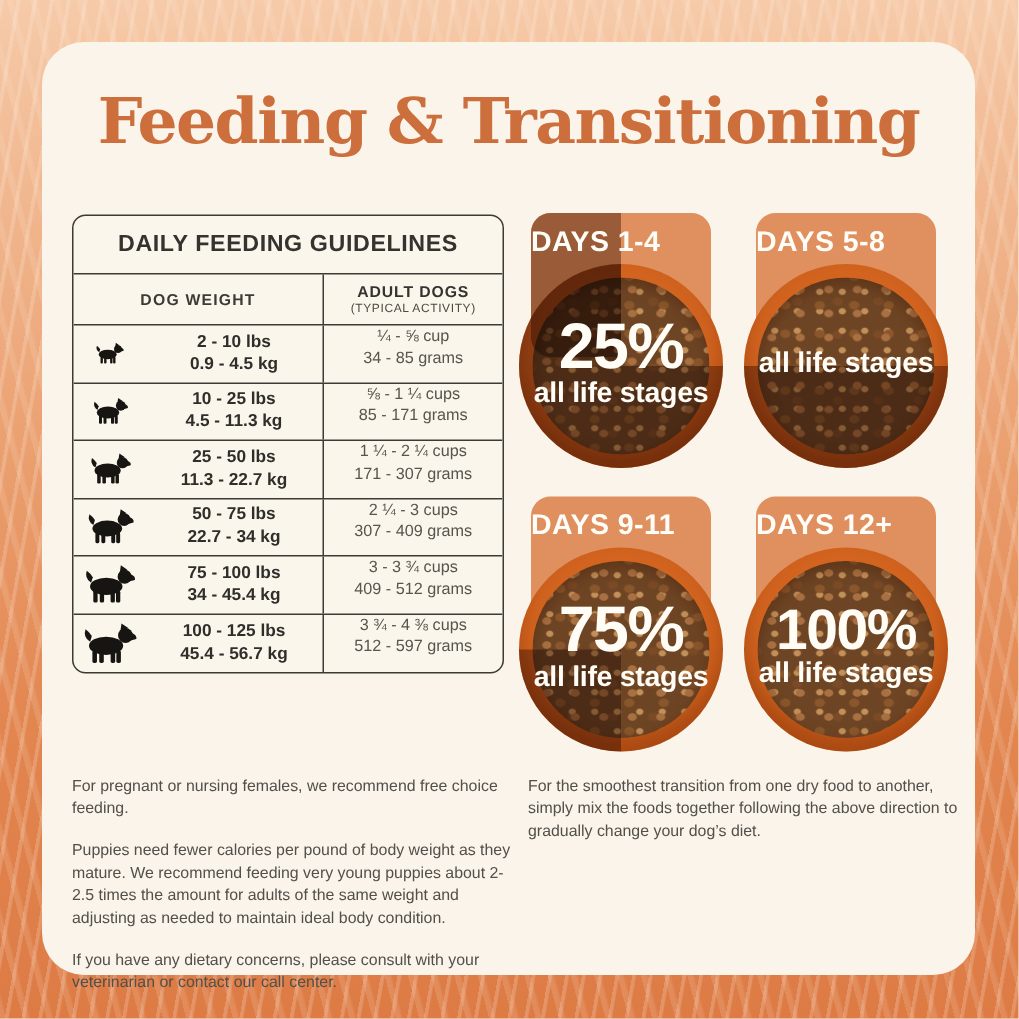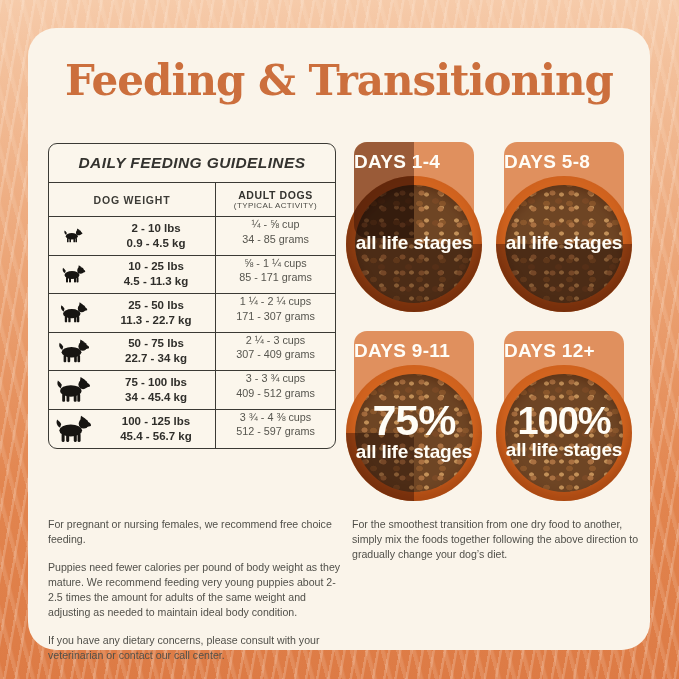--- a/index.html
+++ b/index.html
@@ -27,21 +27,20 @@
   
   .gtable {
     position:absolute; left:20px; top:115px; width:288px;
     border:1.5px solid #3B3A35; border-radius:9px; overflow:hidden;
     background:#FBF6EC; color:#34332F;
   }
   .t-title {
     height:39px; display:flex; align-items:center; justify-content:center;
     font-weight:bold; font-size:15.5px; letter-spacing:0.4px;
     border-bottom:1.5px solid #3B3A35;
-    font-style:italic;
   }
   .t-head { display:flex; height:34px; border-bottom:1.5px solid #3B3A35; }
   .t-head .h1 {
     width:166px; display:flex; align-items:center; justify-content:center;
     font-weight:bold; font-size:10.5px; letter-spacing:0.8px; color:#3C3B36;
   }
   .t-head .h2 {
     flex:1; border-left:1.5px solid #3B3A35;
     display:flex; flex-direction:column; align-items:center; justify-content:center;
     line-height:1.15;
@@ -244,20 +243,21 @@
   <div class="unit u1">
     <div class="tab">
       <div class="days">DAYS 1-4</div>
       <div class="shade"></div>
     </div>
     <div class="bowl">
       <div class="kibble"></div>
       <div class="shade sA"></div>
       <div class="shade sB"></div>
       <div class="pct">
+        <div class="num">25%</div>
         <div class="cap">all life stages</div>
       </div>
     </div>
   </div>
 
   <div class="unit u2">
     <div class="tab">
       <div class="days">DAYS 5-8</div>
     </div>
     <div class="bowl">

